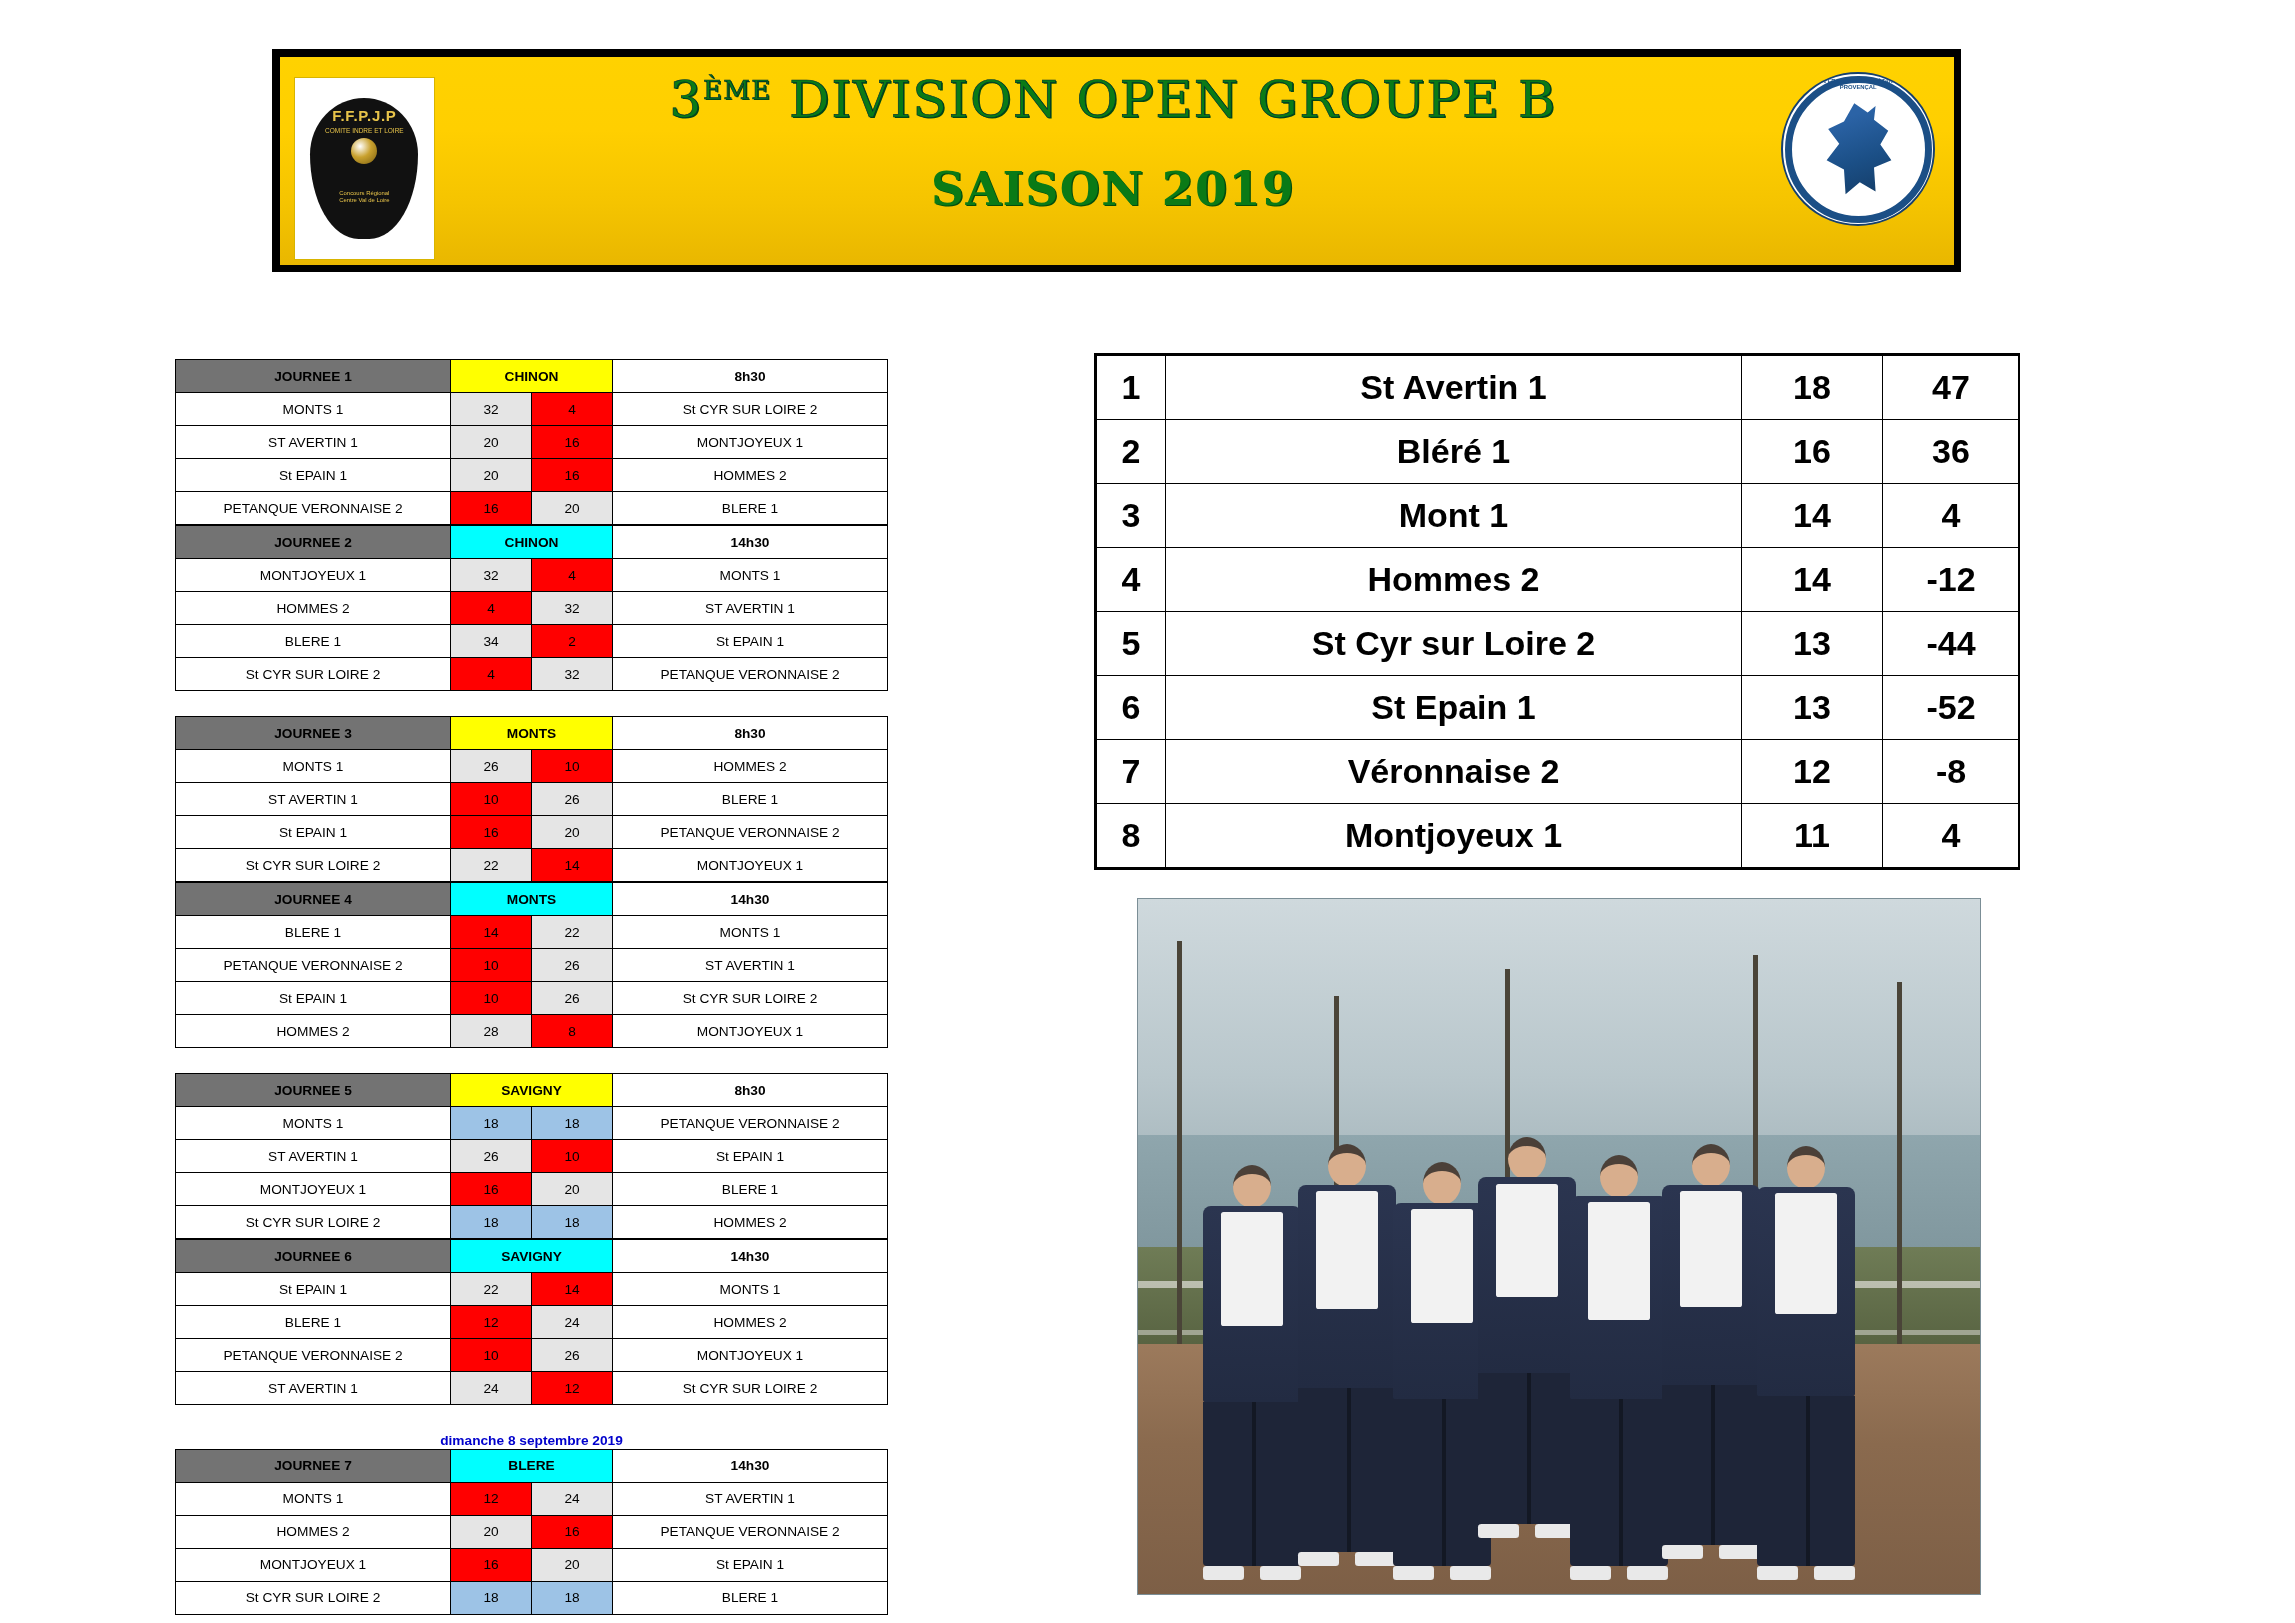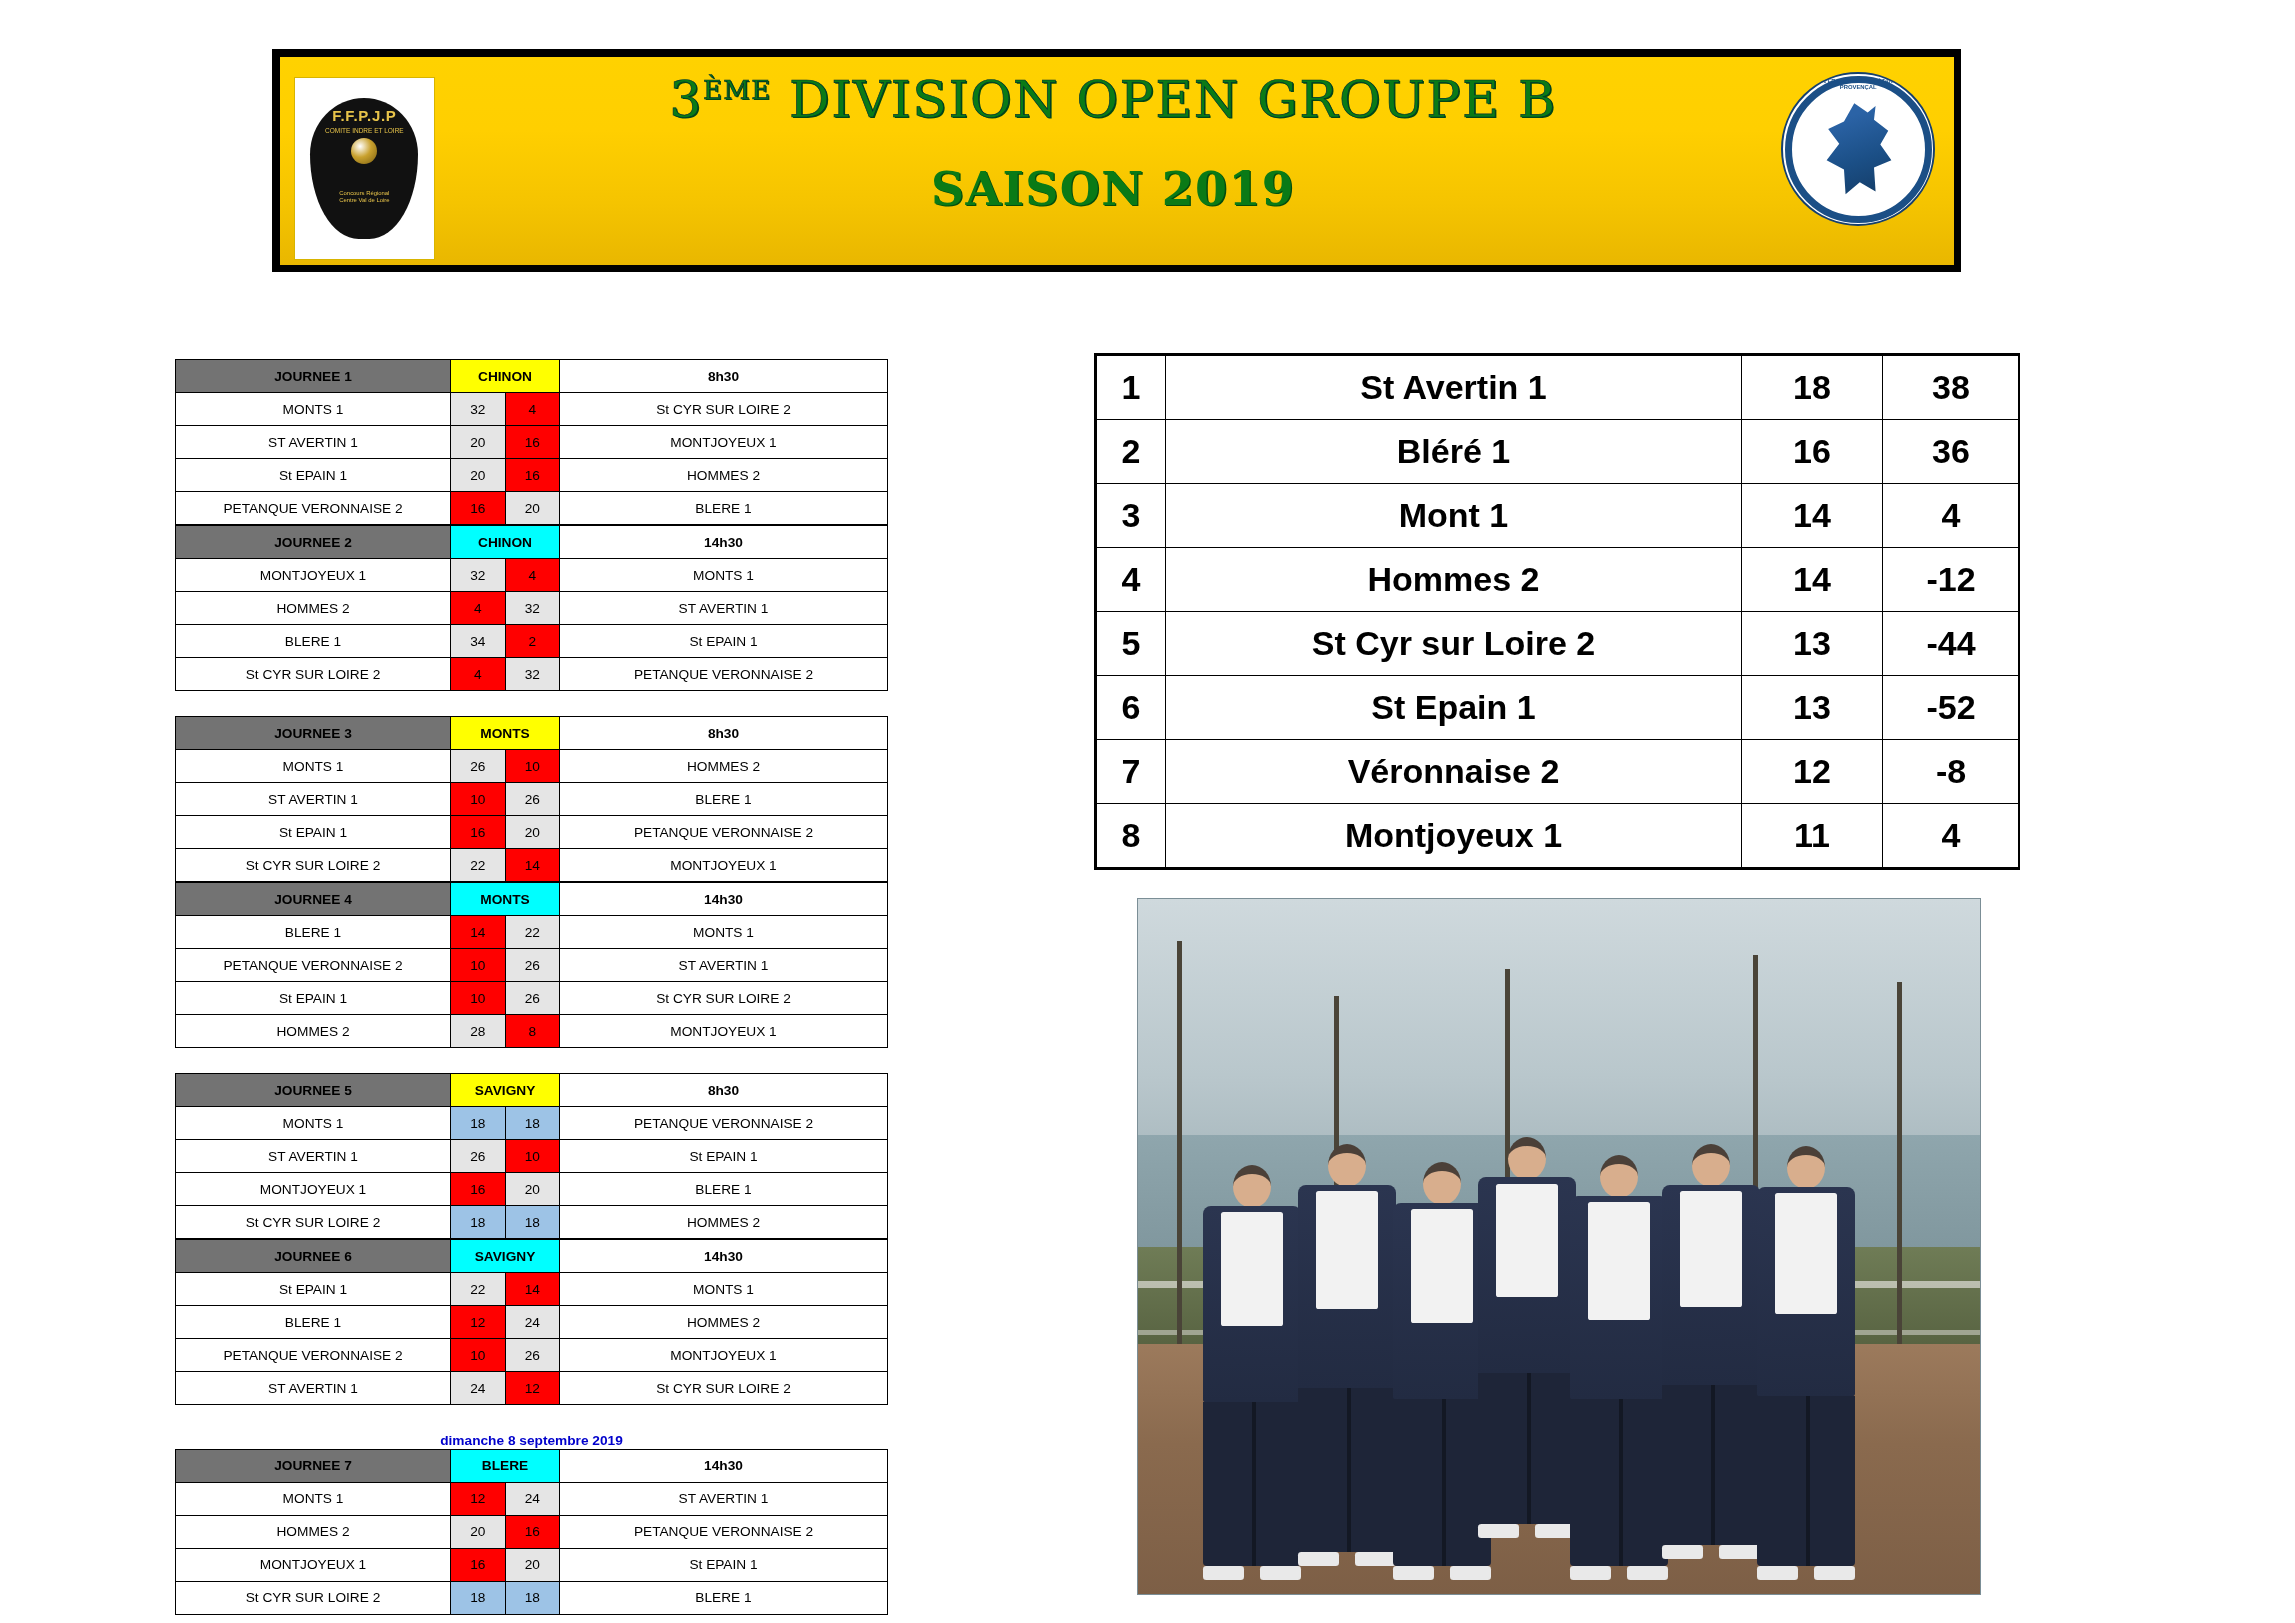--- a/index.html
+++ b/index.html
@@ -121,21 +121,21 @@
     text-align: center;
     vertical-align: middle;
     font-family: "Liberation Sans", sans-serif;
     color: #000;
     padding: 0 1.3px;
     overflow: hidden;
     white-space: nowrap;
   }
   .col-team  { width: 275px; }
   .col-score { width: 82px; }
-  .col-team2 { width: 328px; }
+  .col-team2 { width: 275px; }
 
   td.hdr-journee { font-weight: bold; font-size: 14.4px; background:#737373; }
   td.hdr-place   { font-weight: bold; font-size: 14.4px; color:#ff0000; }
   td.hdr-place.yellow { background: #ffff00; }
   td.hdr-place.cyan   { background: #00ffff; }
   td.hdr-time { font-weight: bold; color: #0033cc; font-size: 13.7px; }
 
   td.s-green { background:#e5e5e5;margin-top:9px; }
   td.s-red   { background:#ff0000; }
   td.s-blue  { background:#9dc3e6; }
@@ -513,21 +513,21 @@
     </table>
   </div>
 
 <div id="standings">
   <table class="rank">
     <tbody id="rank-body">
         <tr>
           <td class="rk-pos">1</td>
           <td class="rk-name">St Avertin 1</td>
           <td class="rk-pts">18</td>
-          <td class="rk-diff">38</td>
+          <td class="rk-diff">47</td>
         </tr>
         <tr>
           <td class="rk-pos">2</td>
           <td class="rk-name">Bléré 1</td>
           <td class="rk-pts">16</td>
           <td class="rk-diff">36</td>
         </tr>
         <tr>
           <td class="rk-pos">3</td>
           <td class="rk-name">Mont 1</td>

